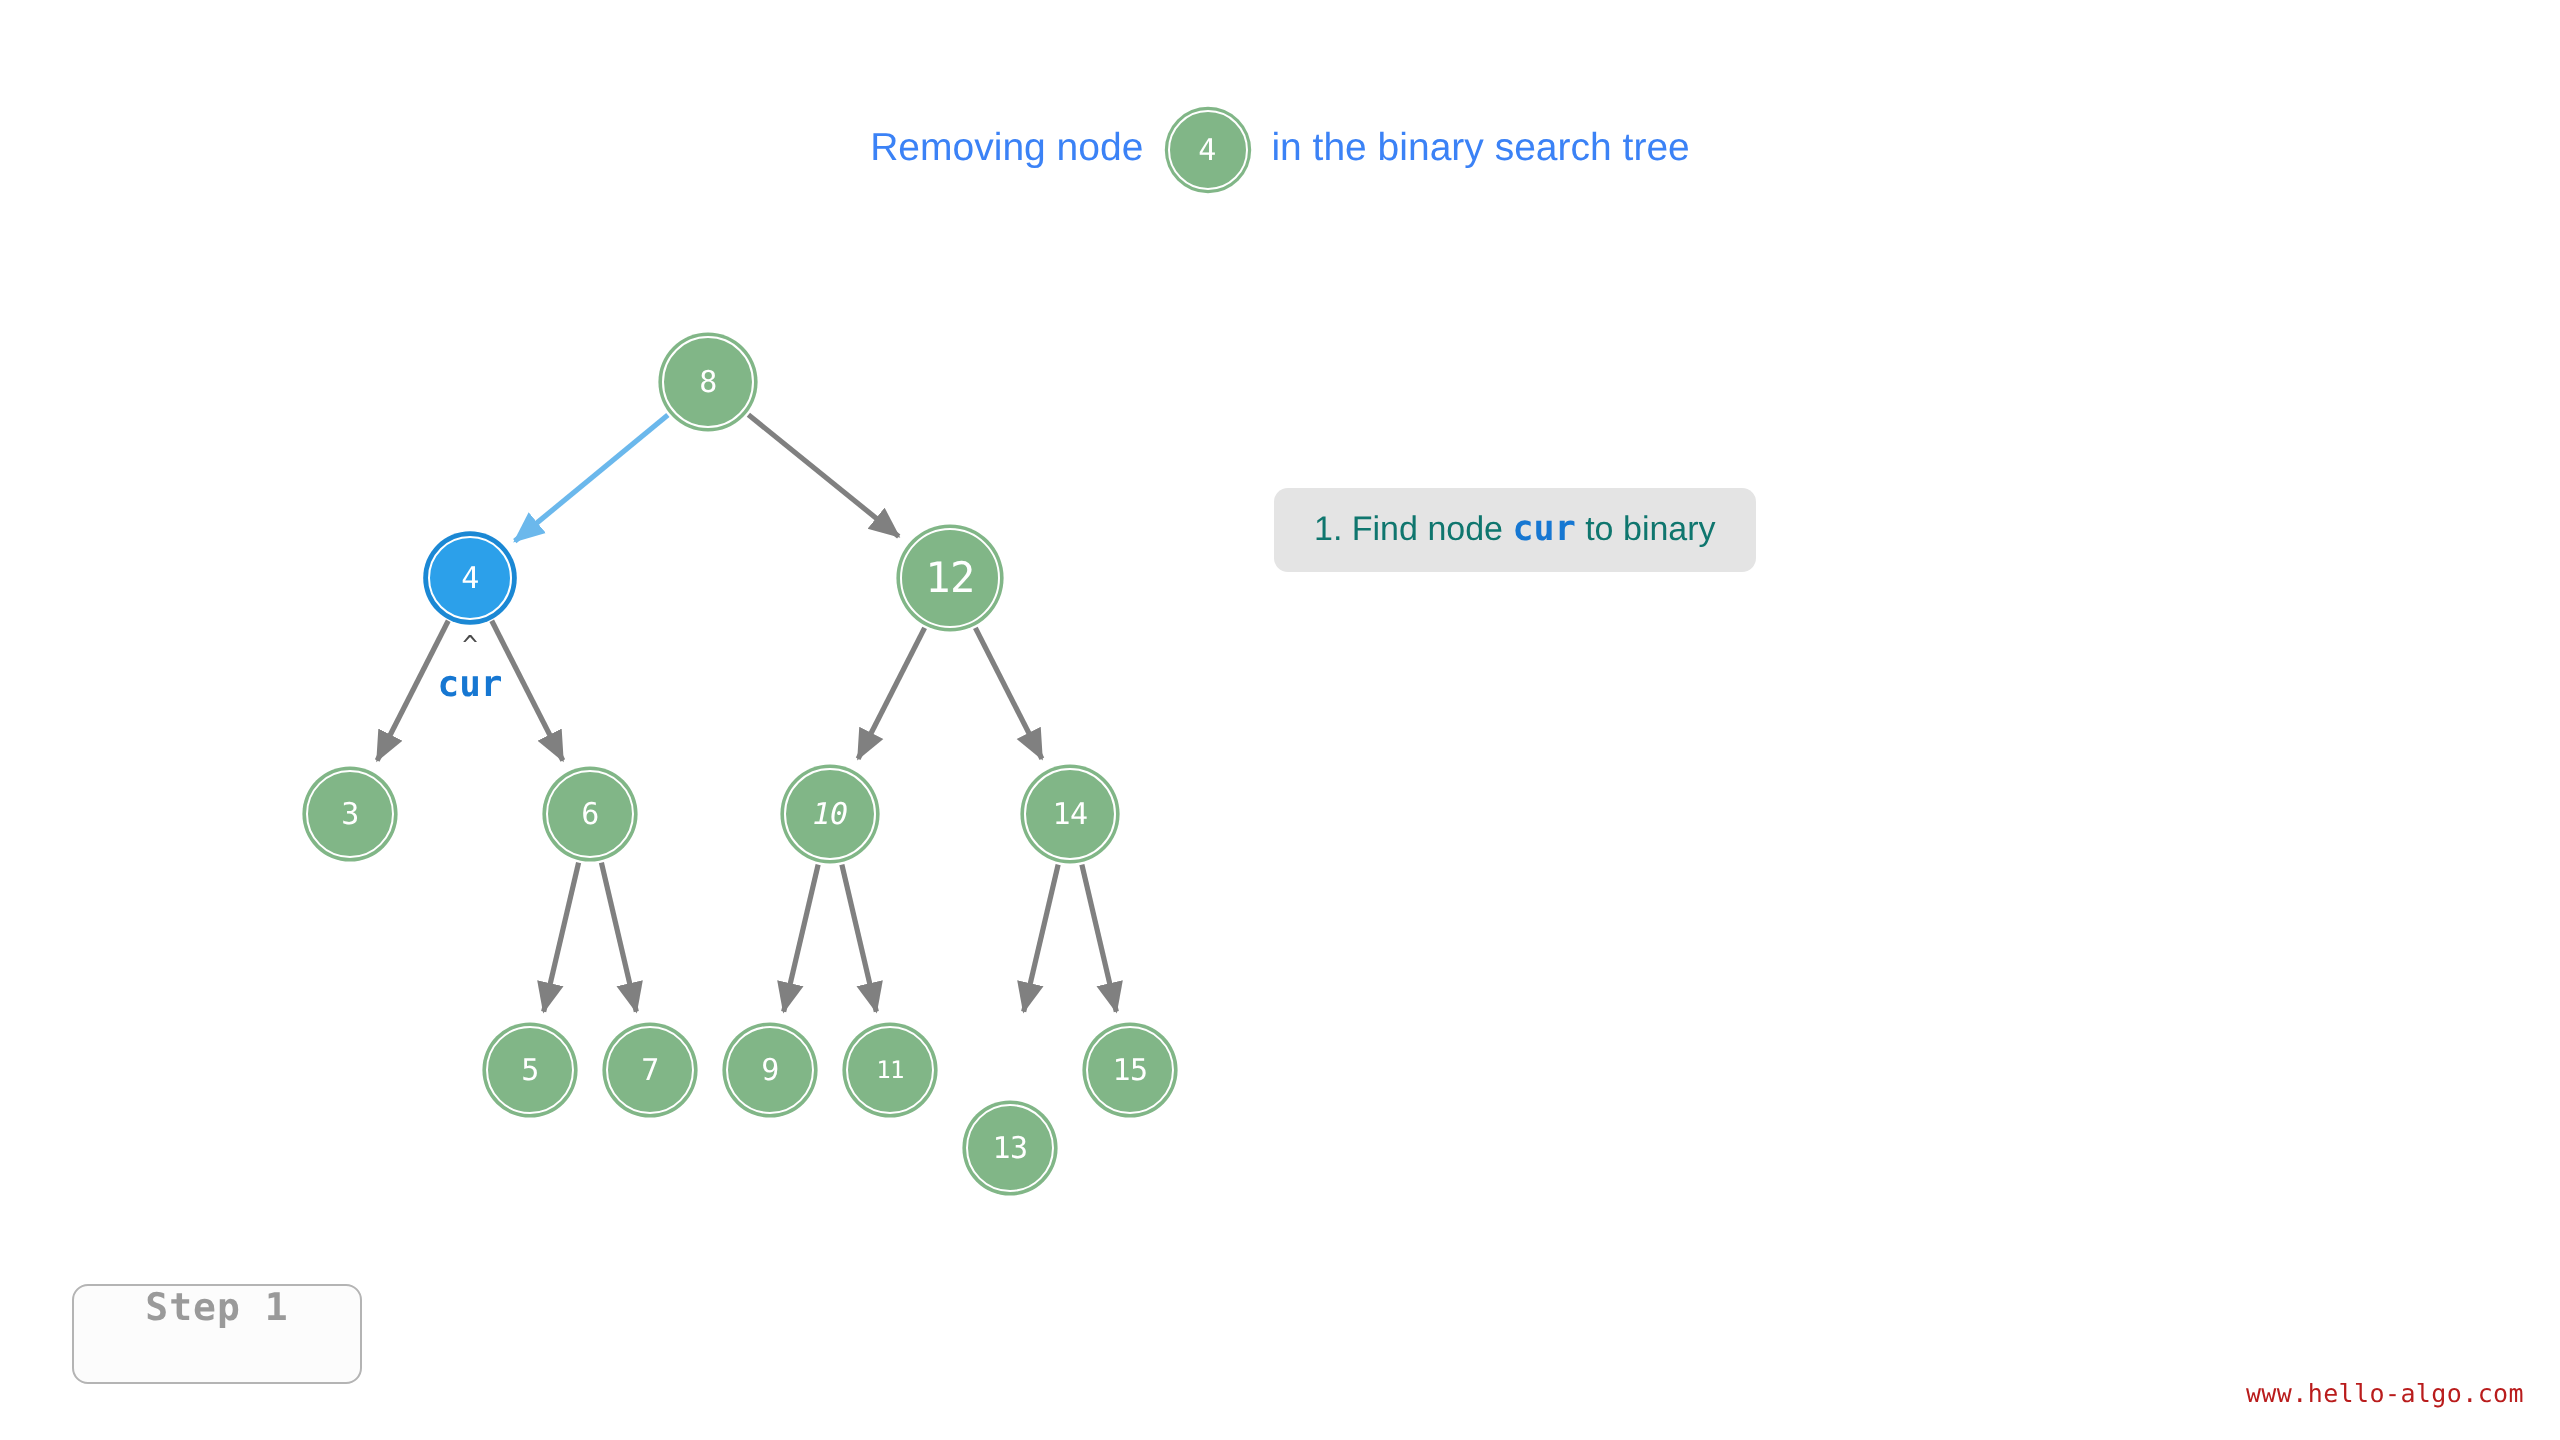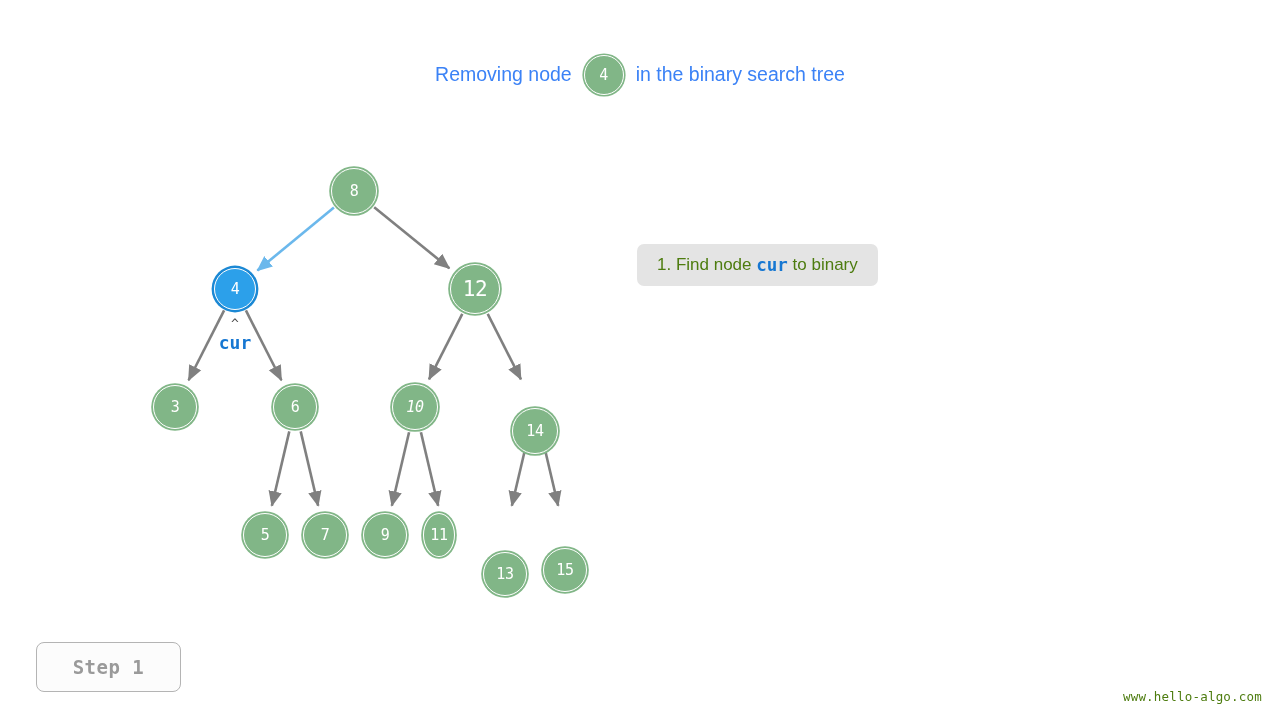--- a/index.html
+++ b/index.html
@@ -116,61 +116,60 @@
     height: 42px;
     padding: 0 20px;
     display: flex;
     align-items: center;
     background: #e4e4e4;
     border-radius: 7px;
     white-space: pre;
   }
   .anno-text {
     font-size: 17px;
-    color: #4d7c0f;
+    color: #0f766e;
     font-family: "Liberation Sans", sans-serif;
   }
   .anno-code {
     font-family: "DejaVu Sans Mono", monospace;
     font-weight: bold;
     font-size: 17.5px;
     color: #1677d2;
   }
 
   
   #step-box {
     position: absolute;
     left: 36px;
     top: 642px;
     width: 145px;
     height: 50px;
     border: 1.6px solid #b4b4b4;
     border-radius: 8px;
     background: #fcfcfc;
     display: flex;
-    align-items: center;
     justify-content: center;
   }
   #step-label {
     font-family: "DejaVu Sans Mono", monospace;
     font-weight: bold;
     font-size: 19px;
     color: #9a9a9a;
     letter-spacing: 0.5px;
     white-space: pre;
   }
 
   
   #watermark {
     position: absolute;
     right: 18px;
     bottom: 16px;
     font-family: "DejaVu Sans Mono", monospace;
     font-size: 12.5px;
-    color: #4d7c0f;
+    color: #b91c1c;
     letter-spacing: 0.2px;
   }
 </style>
 </head>
 <body>
 
 <div id="title-bar">
   <span class="title-text">Removing node</span>
   <span class="title-badge">4</span>
   <span class="title-text">in the binary search tree</span>
@@ -201,27 +200,27 @@
     </g>
 </svg>
 
 <div id="node-layer">
     <div class="node green" style="left: 331px; top: 168px; width: 46px; height: 46px; font-size: 15px;">8</div>
     <div class="node blue" style="left: 214px; top: 268px; width: 42px; height: 42px; font-size: 15px;">4</div>
     <div class="node green" style="left: 450px; top: 264px; width: 50px; height: 50px; font-size: 21px;">12</div>
     <div class="node green" style="left: 153px; top: 385px; width: 44px; height: 44px; font-size: 15px;">3</div>
     <div class="node green" style="left: 273px; top: 385px; width: 44px; height: 44px; font-size: 15px;">6</div>
     <div class="node green" style="left: 392px; top: 384px; width: 46px; height: 46px; font-size: 15px; font-style: italic;">10</div>
-    <div class="node green" style="left: 512px; top: 384px; width: 46px; height: 46px; font-size: 15px; margin-top: 24px;">14</div>
+    <div class="node green" style="left: 512px; top: 384px; width: 46px; height: 46px; font-size: 15px;">14</div>
     <div class="node green" style="left: 243px; top: 513px; width: 44px; height: 44px; font-size: 15px;">5</div>
     <div class="node green" style="left: 303px; top: 513px; width: 44px; height: 44px; font-size: 15px;">7</div>
     <div class="node green" style="left: 363px; top: 513px; width: 44px; height: 44px; font-size: 15px;">9</div>
-    <div class="node green" style="left: 423px; top: 513px; width: 32px; height: 44px; font-size: 15px;">11</div>
+    <div class="node green" style="left: 423px; top: 513px; width: 44px; height: 44px; font-size: 12px;">11</div>
     <div class="node green" style="left: 483px; top: 513px; width: 44px; height: 44px; font-size: 15px; margin-top: 39px;">13</div>
-    <div class="node green" style="left: 543px; top: 513px; width: 44px; height: 44px; font-size: 15px; margin-top: 35px;">15</div>
+    <div class="node green" style="left: 543px; top: 513px; width: 44px; height: 44px; font-size: 15px;">15</div>
   </div>
 
 <div id="cur-pointer" style="left: 195px; top: 319px; width: 80px;">
   <div id="cur-caret">^</div>
   <div id="cur-label">cur</div>
 </div>
 
 <div id="annotation-box">
   <span class="anno-text">1. Find node </span>
   <span class="anno-code">cur</span>

